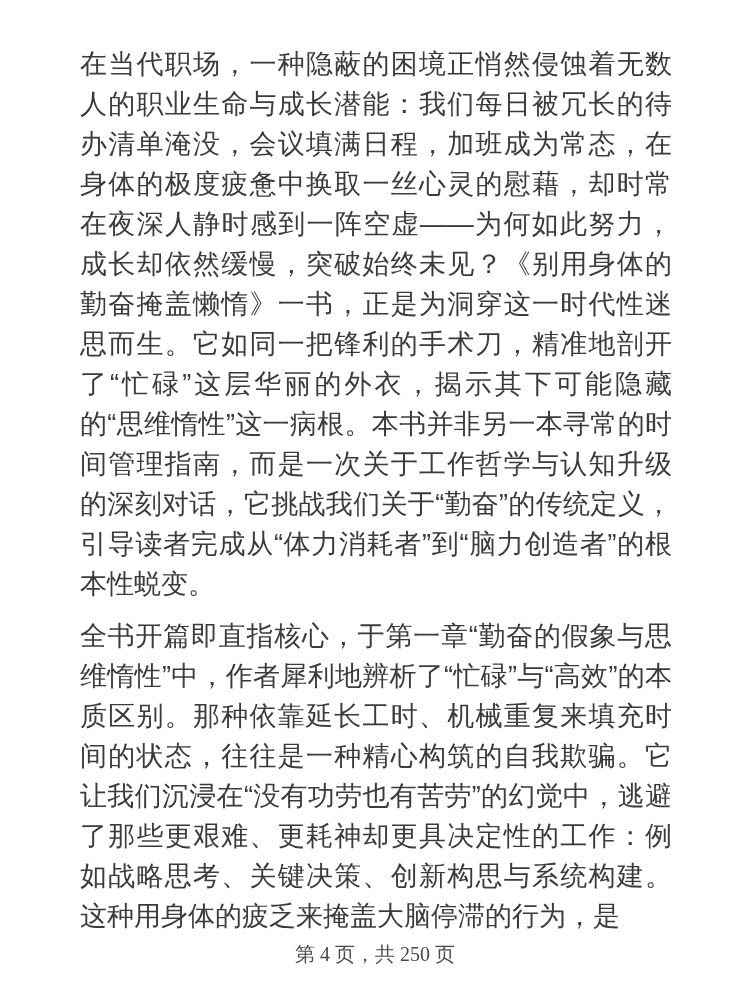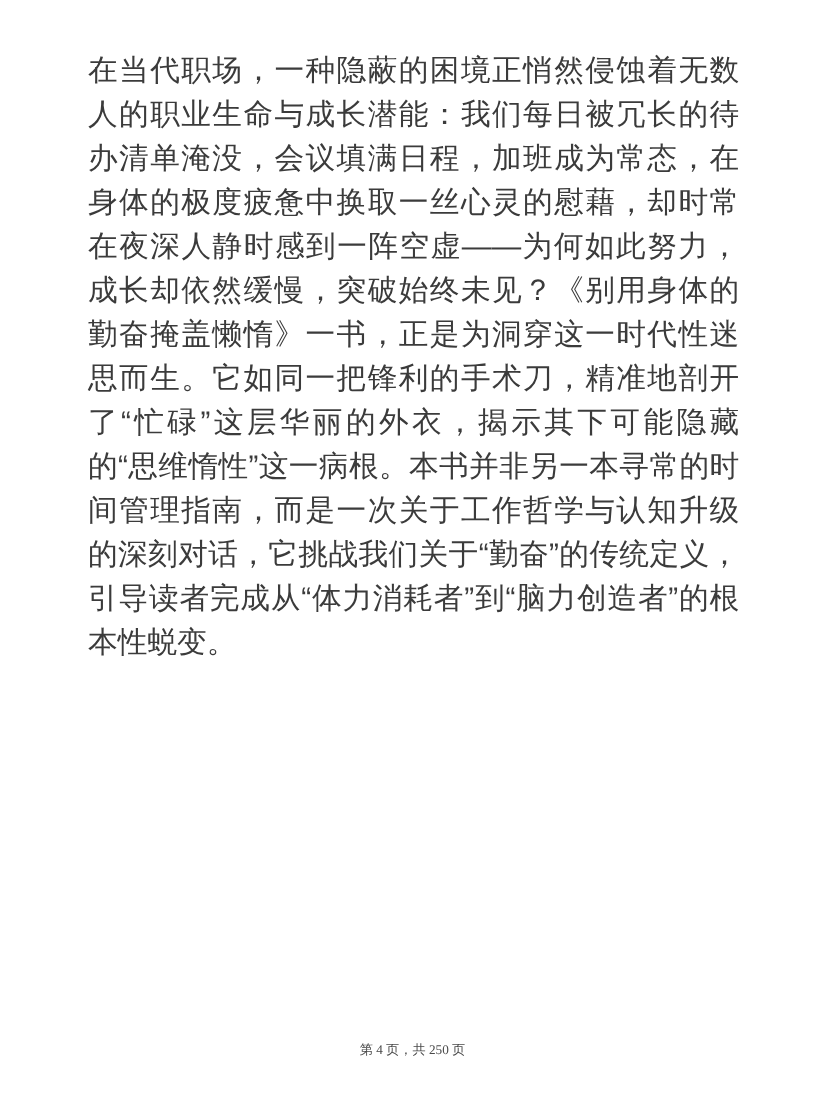--- a/index.html
+++ b/index.html
@@ -35,28 +35,29 @@
     text-justify: inter-ideograph;
     word-break: break-all;
   }
   .footer {
     position: absolute;
     left: 0;
     right: 0;
     top: 944px;
     text-align: center;
     font-family: "Liberation Serif", serif;
-    font-size: 12px;
+    font-size: 20px;
     line-height: 20px;
     color: #4a4a4a;
   }
 </style>
 </head>
 <body>
 
 <div class="page">
   <div class="content">
     <p>在当代职场，一种隐蔽的困境正悄然侵蚀着无数人的职业生命与成长潜能：我们每日被冗长的待办清单淹没，会议填满日程，加班成为常态，在身体的极度疲惫中换取一丝心灵的慰藉，却时常在夜深人静时感到一阵空虚——为何如此努力，成长却依然缓慢，突破始终未见？《别用身体的勤奋掩盖懒惰》一书，正是为洞穿这一时代性迷思而生。它如同一把锋利的手术刀，精准地剖开了“忙碌”这层华丽的外衣，揭示其下可能隐藏的“思维惰性”这一病根。本书并非另一本寻常的时间管理指南，而是一次关于工作哲学与认知升级的深刻对话，它挑战我们关于“勤奋”的传统定义，引导读者完成从“体力消耗者”到“脑力创造者”的根本性蜕变。</p>
+    <p>全书开篇即直指核心，于第一章“勤奋的假象与思维惰性”中，作者犀利地辨析了“忙碌”与“高效”的本质区别。那种依靠延长工时、机械重复来填充时间的状态，往往是一种精心构筑的自我欺骗。它让我们沉浸在“没有功劳也有苦劳”的幻觉中，逃避了那些更艰难、更耗神却更具决定性的工作：例如战略思考、关键决策、创新构思与系统构建。这种用身体的疲乏来掩盖大脑停滞的行为，是</p>
   </div>
   <div class="footer">
     <span>第 4 页，共 250 页</span>
   </div>
 </div>
 
 </body></html>

